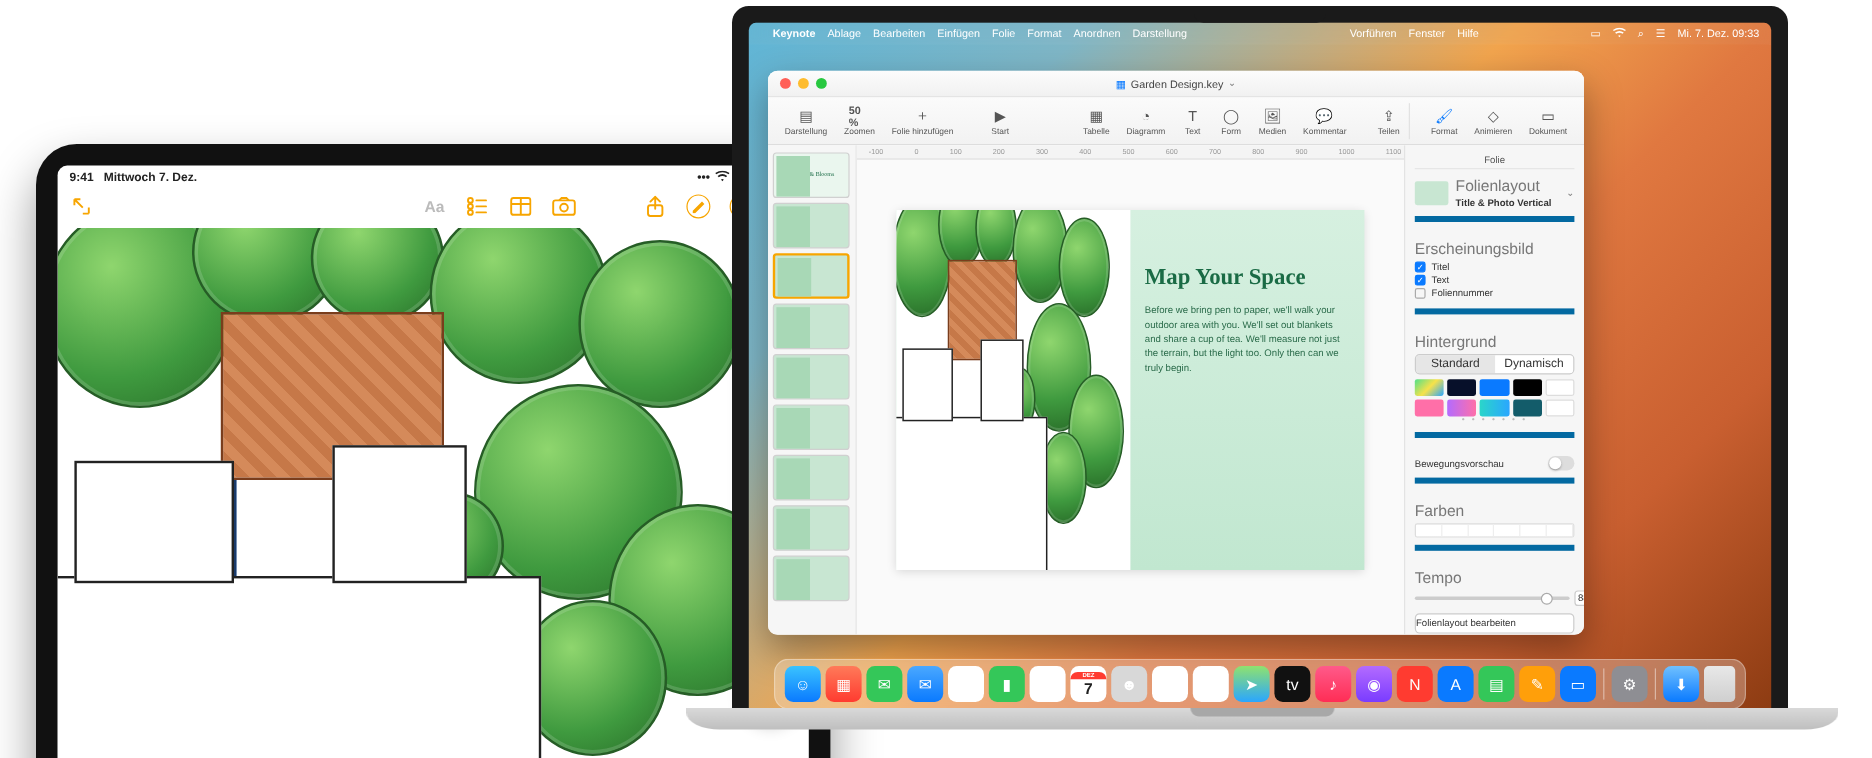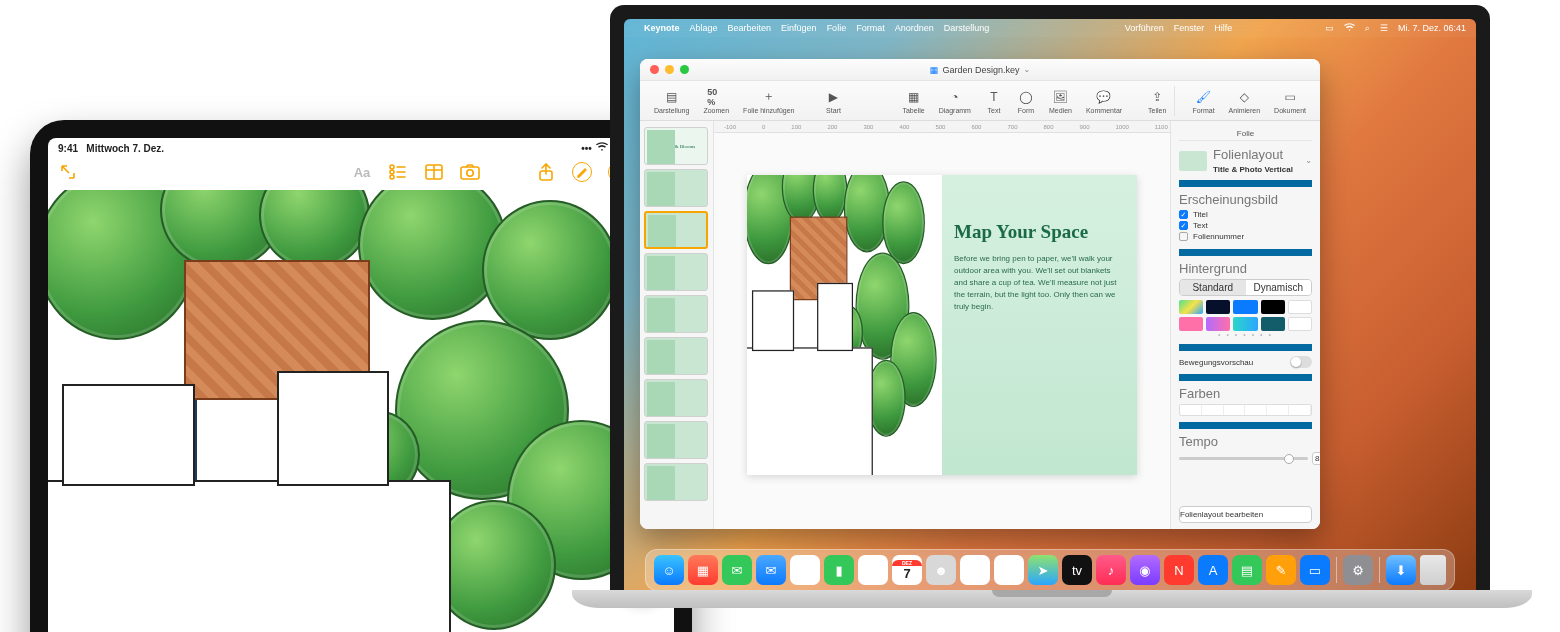--- a/index.html
+++ b/index.html
@@ -304,21 +304,21 @@
   }
 
   .k-inspector {
     width: 150px;
     background: #f6f6f6;
     border-left: 1px solid #e3e3e3;
     padding: 6px 8px;
     font-size: 8px; color: #333;
     display: flex; flex-direction: column; gap: 6px;
   }
-  .insp-group { border-top: 7px solid #0369a1; padding-top: 5px; }
+  .insp-group { border-top: 5px solid #0369a1; padding-top: 15px; }
   .insp-label { font-size: 13px; color: #777; margin-bottom: 3px; }
   .layout-row { display: flex; align-items: center; gap: 6px; }
   .layout-thumb { width: 28px; height: 20px; background: #c8e6d2; border-radius: 2px; }
   .layout-name { font-size: 8px; font-weight: 600; }
   .check-row { display: flex; align-items: center; gap: 5px; font-size: 8px; margin: 2px 0; }
   .check-row .cb { width: 9px; height: 9px; border: 1px solid #aaa; border-radius: 2px; display:flex;align-items:center;justify-content:center;font-size:7px;color:#fff;}
   .check-row .cb.on { background: #0a7aff; border-color: #0a7aff; }
   .seg { display: flex; border: 1px solid #ccc; border-radius: 4px; overflow: hidden; font-size: 10px; }
   .seg span { flex:1; text-align:center; padding: 2px 0; background: #fff; }
   .seg span.on { background: #e6e6e6; }
@@ -542,21 +542,21 @@
       </div>
       <div class="menubar-right">
         <span>▭</span>
         <span>
           <svg width="11" height="9" viewBox="0 0 12 10" fill="#fff">
               <path d="M6 9 4.8 7.6a2 2 0 0 1 2.4 0Zm-3-3.2A5 5 0 0 1 9 5.8L10 4.6a6.6 6.6 0 0 0-8 0ZM.8 3.2A9.6 9.6 0 0 1 11.2 3.2L12 2.2a11 11 0 0 0-12 0Z"></path>
             </svg>
         </span>
         <span>⌕</span>
         <span>☰</span>
-        <span>Mi. 7. Dez.  06:41</span>
+        <span>Mi. 7. Dez.  09:33</span>
       </div>
     </div>
 
     <div class="kwin">
 
       <div class="kwin-title">
         <div class="traffic">
           <div class="t-red"></div>
           <div class="t-yel"></div>
           <div class="t-grn"></div>

